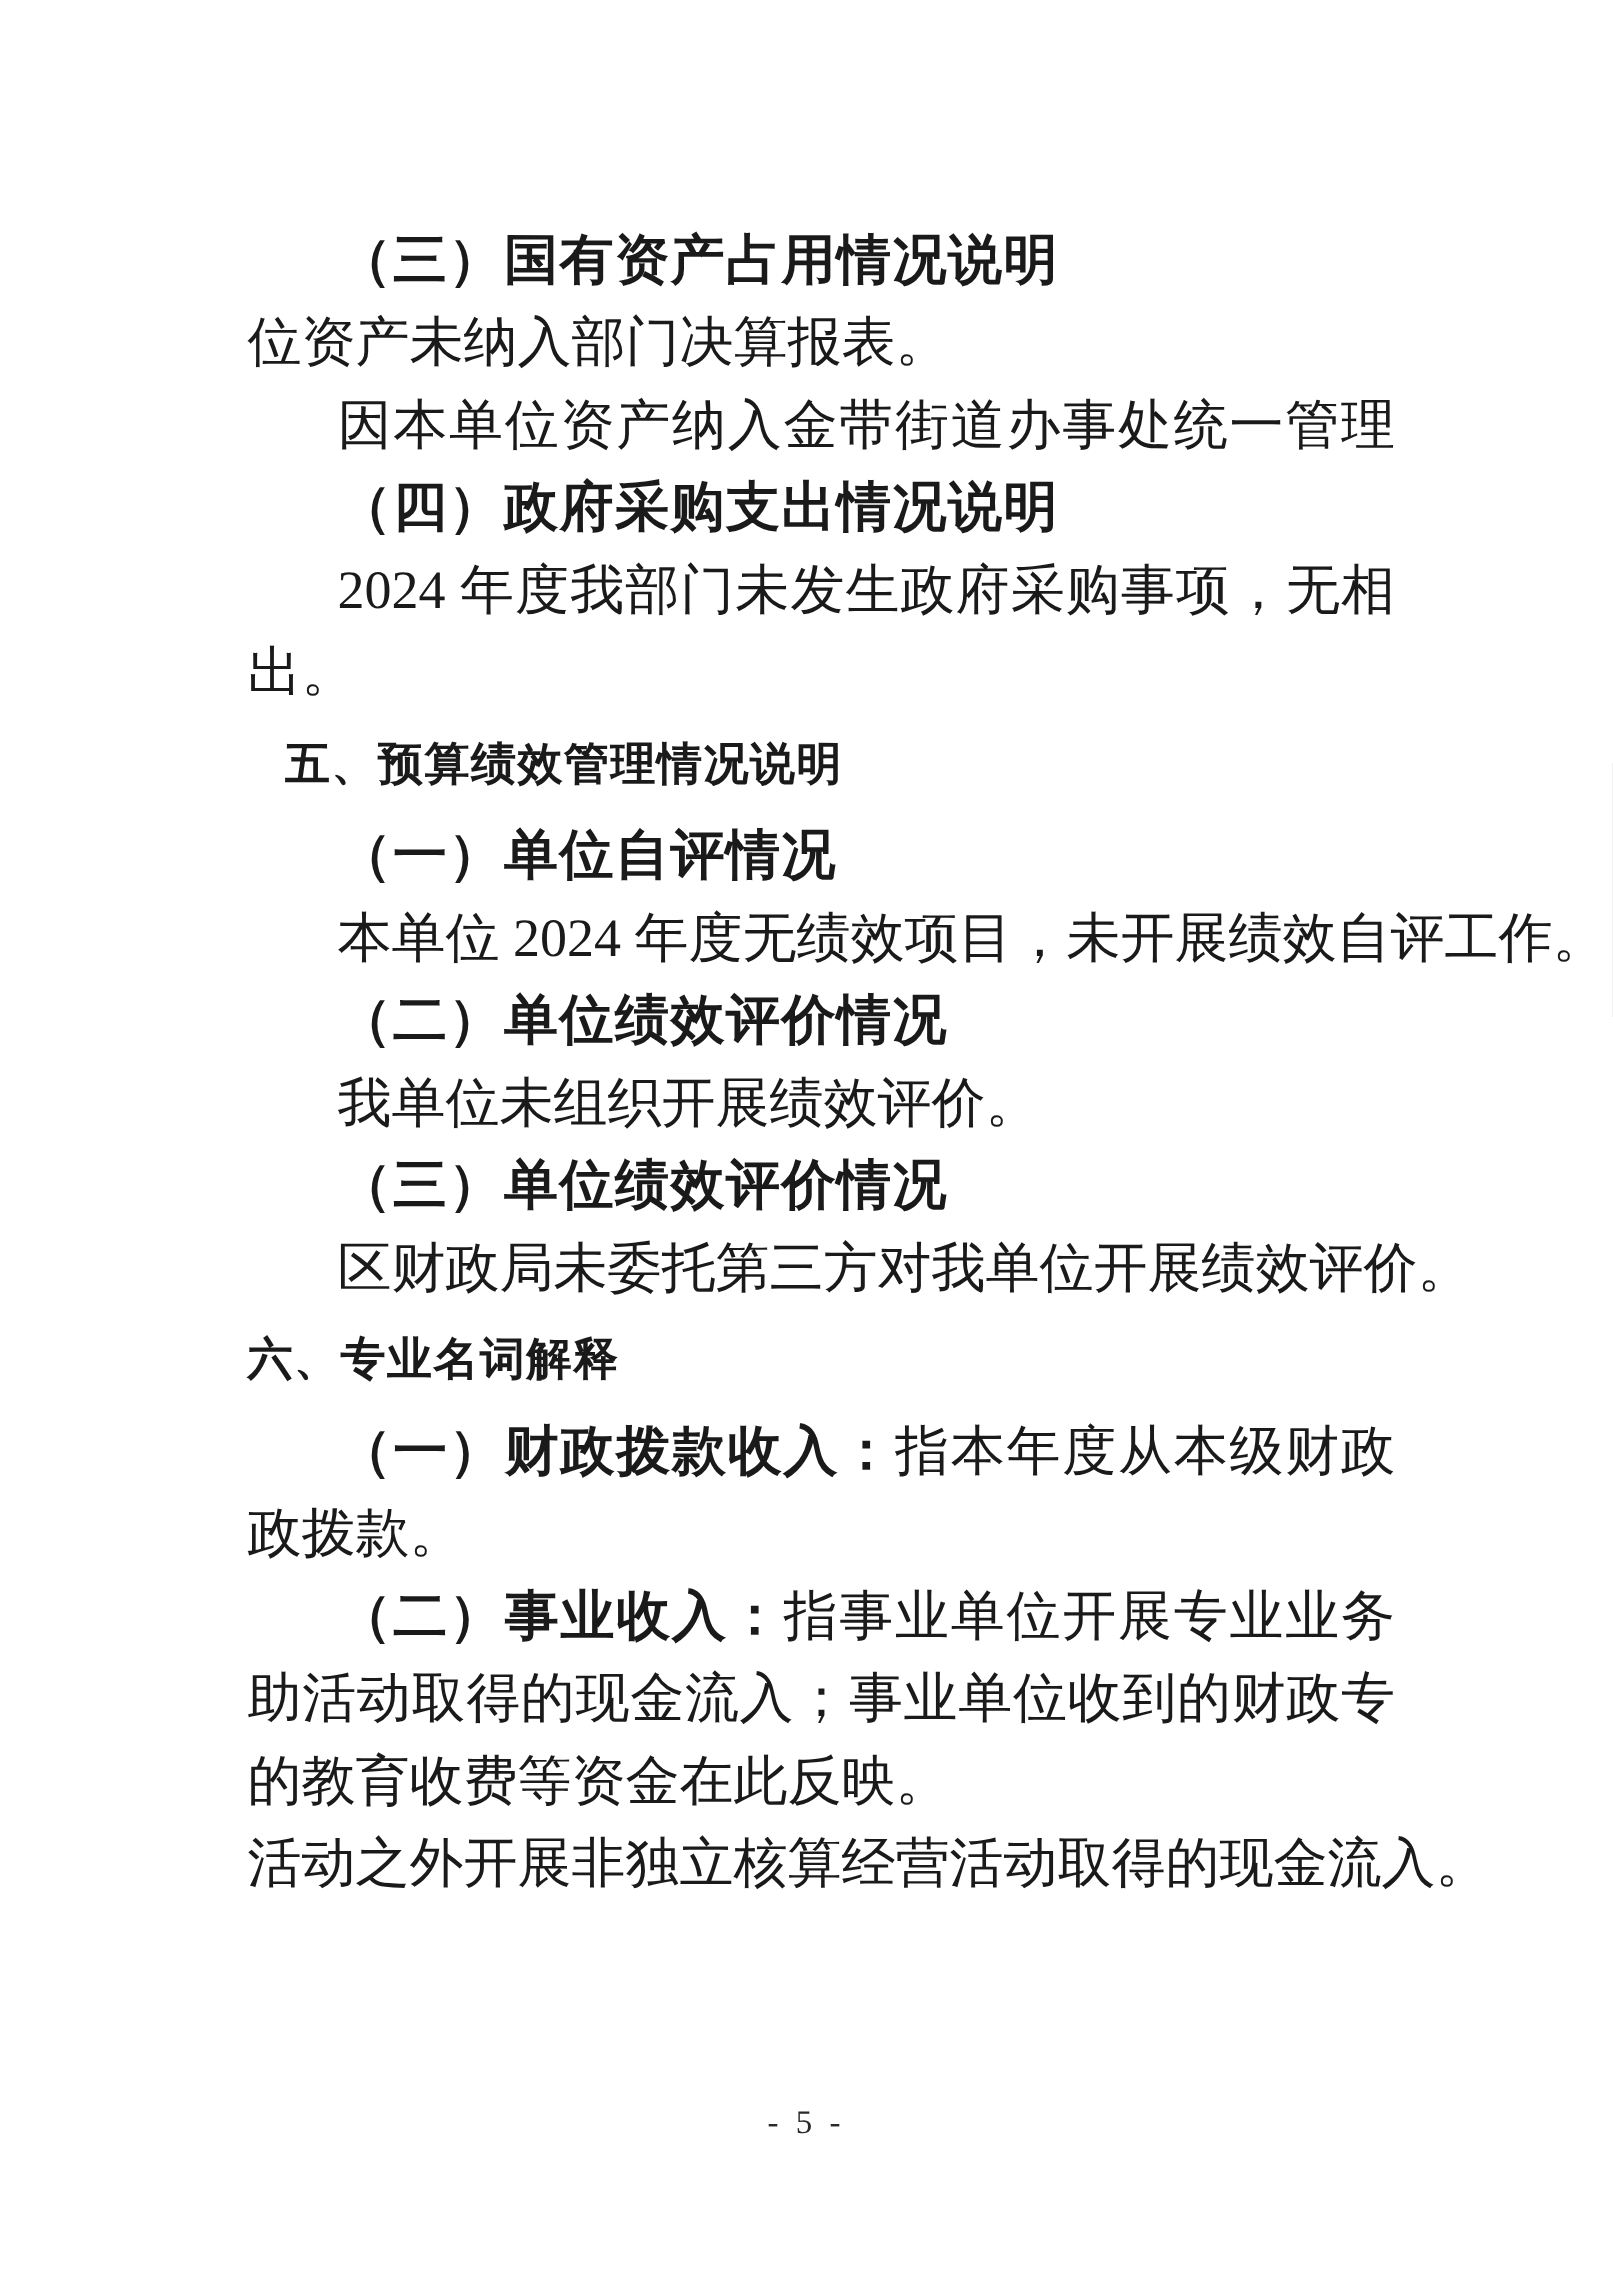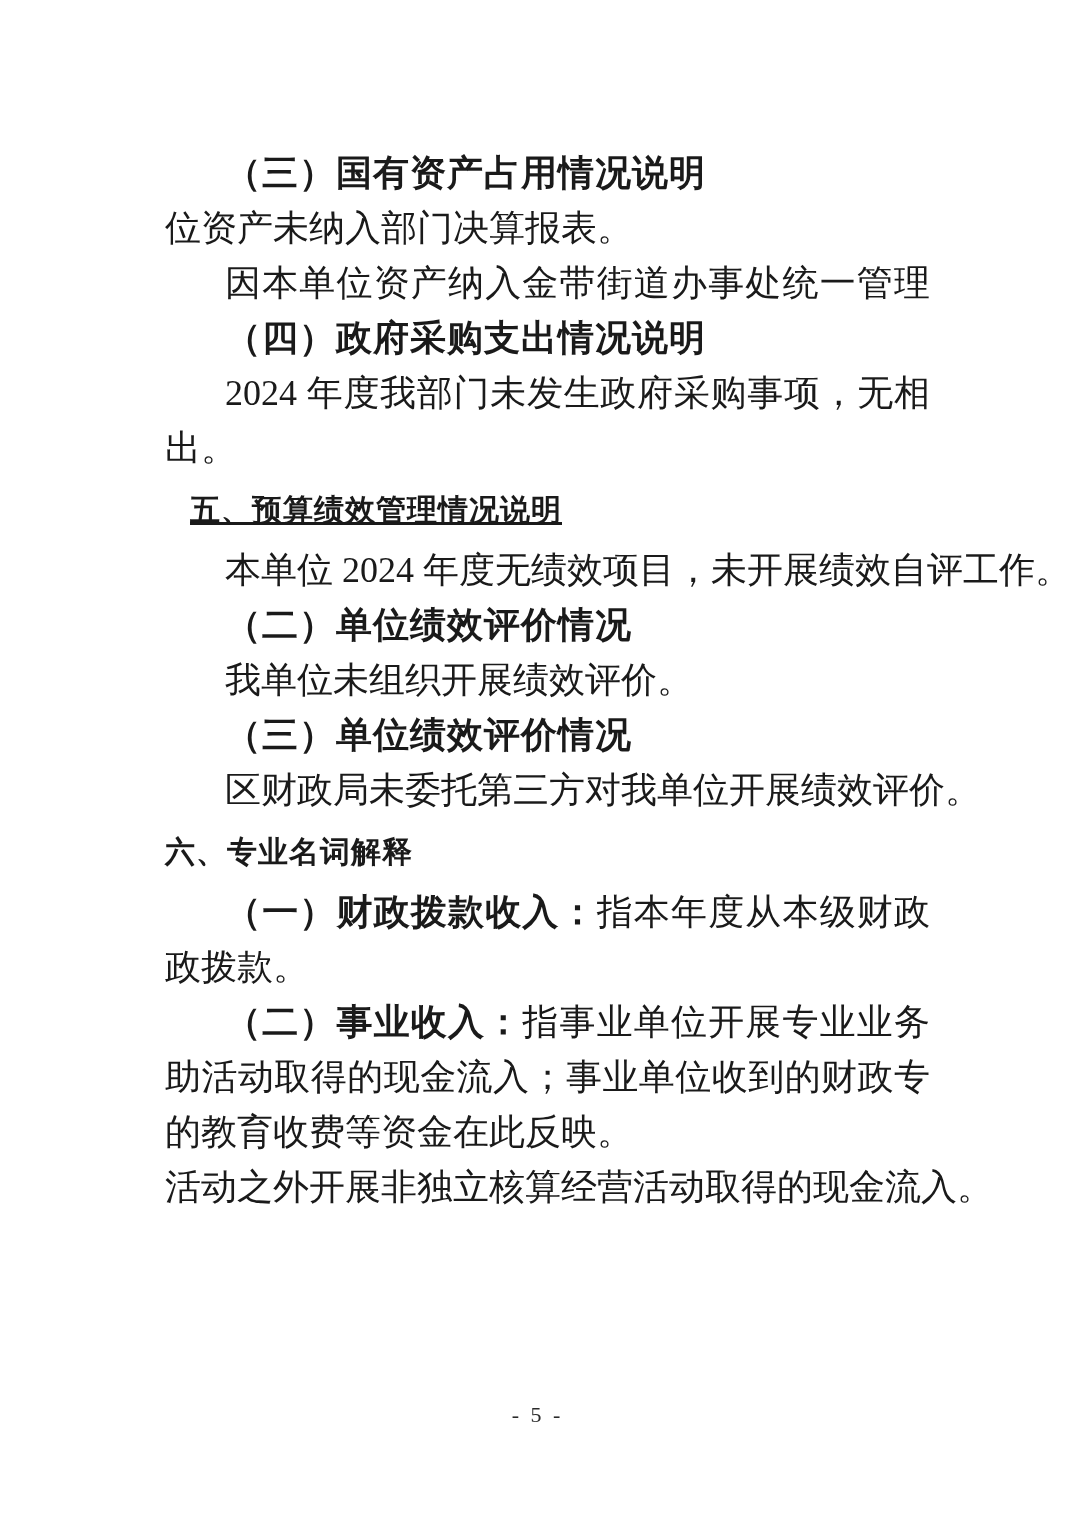--- a/index.html
+++ b/index.html
@@ -42,21 +42,21 @@
     font-weight: 700;
     letter-spacing: 1px;
   }
   .h2 {
     font-family: "Liberation Sans", sans-serif;
     font-weight: 700;
     font-size: 30px;
     margin: 6px 0;
     letter-spacing: 1px;
   }
-  .h2.indent-sm { text-indent: 25px; text-decoration: underline; }
+  .h2.indent-sm { text-indent: 25px; }
   .lead { font-weight: 700; }
   .pagenum {
     position: absolute;
     left: 0;
     right: 0;
     top: 1402px;
     text-align: center;
     font-size: 22px;
     letter-spacing: 3px;
     color: #2a2a2a;
@@ -71,20 +71,21 @@
     <div class="line h3 indent">（三）国有资产占用情况说明</div>
     <div class="line">位资产未纳入部门决算报表。</div>
     <div class="line just indent">因本单位资产纳入金带街道办事处统一管理原因，我单</div>
 
     <div class="line h3 indent">（四）政府采购支出情况说明</div>
     <div class="line just indent">2024 年度我部门未发生政府采购事项，无相关经费支</div>
     <div class="line">出。</div>
 
     <div class="line h2 indent-sm">五、预算绩效管理情况说明</div>
 
+    <div class="line h3 indent">（一）单位自评情况</div>
     <div class="line indent">本单位 2024 年度无绩效项目，未开展绩效自评工作。</div>
 
     <div class="line h3 indent">（二）单位绩效评价情况</div>
     <div class="line indent">我单位未组织开展绩效评价。</div>
 
     <div class="line h3 indent">（三）单位绩效评价情况</div>
     <div class="line indent">区财政局未委托第三方对我单位开展绩效评价。</div>
 
     <div class="line h2">六、专业名词解释</div>
 

